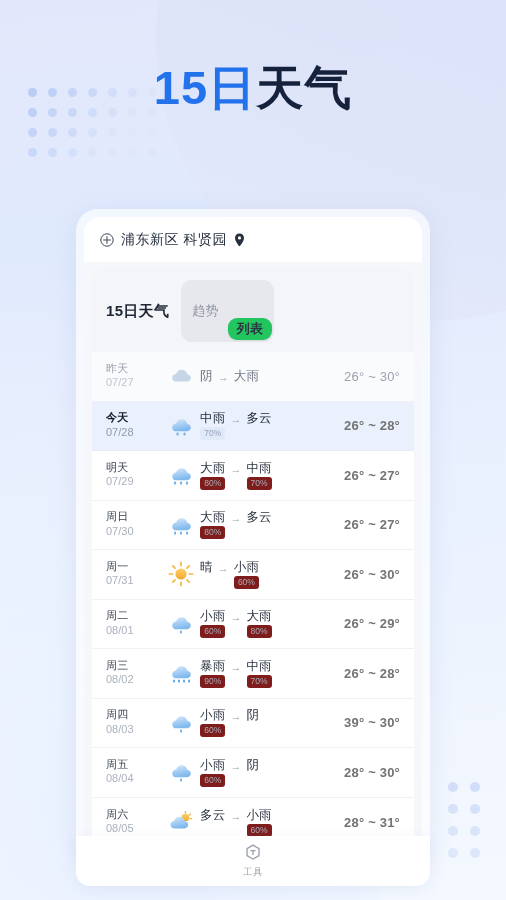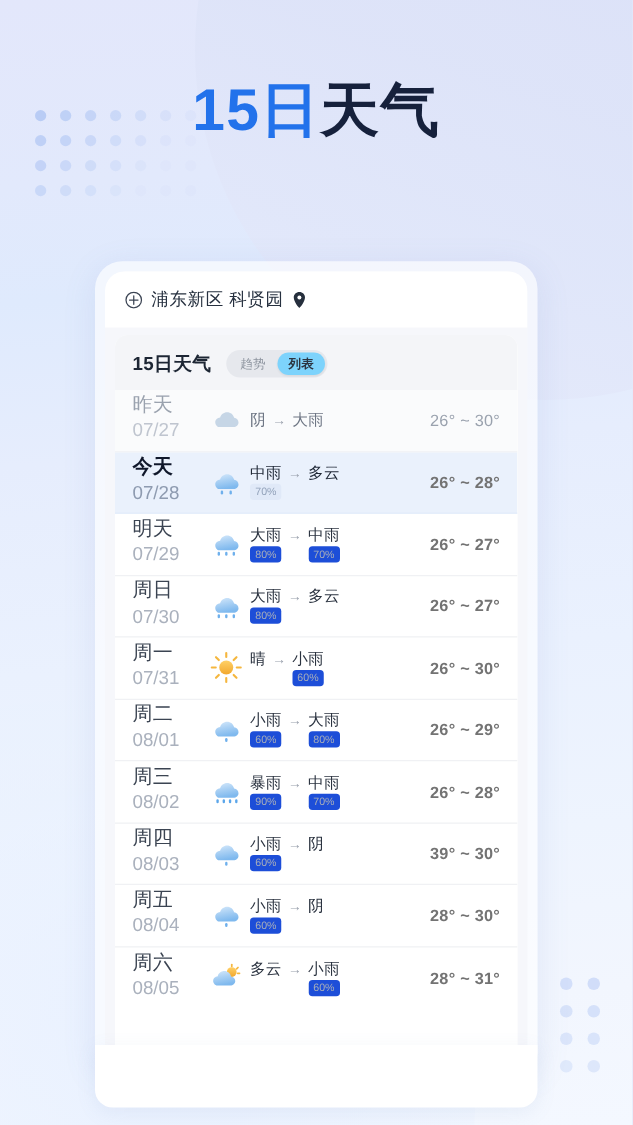--- a/index.html
+++ b/index.html
@@ -118,50 +118,51 @@
   }
   .card-title { font-size:15px; font-weight:bold; color:#1d2634; letter-spacing:.3px; }
   .seg {
     display:flex; align-items:center;
     background:#e6e8ed;
     border-radius:11px;
     padding:2px;
     gap:0;
   }
   .seg-item {
-    font-size:10px;
+    font-size:13px;
     padding:2px 9px;
     border-radius:9px;
     color:#8d949f;
     letter-spacing:.3px;
     white-space:nowrap;
   }
   .seg-item.active {
-    background:#7dd3fc;
+    background:#22c55e;
     color:#2c3542;
     font-weight:bold;
     box-shadow:0 1px 2px rgba(0,0,0,.07);
+    margin-top:36px;
   }
 
   
   .rows { flex:1 1 auto; background:#ffffff; }
   .row {
     display:flex; align-items:center;
     height:49.5px;
     padding:0 14px;
     border-bottom:1px solid #f0f1f4;
     position:relative;
   }
   .row:last-child { border-bottom:none; }
   .row.today { background:#eaf1fc; border-bottom-color:#e2ebfa; }
   .row.past  { background:#fafbfc; }
 
   .col-day { width:56px; flex:0 0 56px; }
-  .day-name { font-size:16px; color:#3b4452; line-height:1.15; letter-spacing:.2px; }
-  .day-date { font-size:15px; color:#aab1bd; line-height:1.5; }
+  .day-name { font-size:11px; color:#3b4452; line-height:1.15; letter-spacing:.2px; }
+  .day-date { font-size:11px; color:#aab1bd; line-height:1.5; }
   .row.past .day-name { color:#9aa2ae; }
   .row.past .day-date { color:#bfc5cf; }
   .row.today .day-name { color:#0f172a; font-weight:bold; }
   .row.today .day-date { color:#8e9bb0; }
 
   .col-cond {
     flex:1 1 auto;
     display:flex; align-items:center; gap:6px;
     padding-left:6px;
   }
@@ -170,21 +171,21 @@
   .cond-block { display:flex; flex-direction:column; align-items:center; gap:1px; }
   .cond-txt {
     font-size:12.5px; color:#2b3340; white-space:nowrap; letter-spacing:.2px;
     line-height:1.2;
   }
   .row.past .cond-txt { color:#6f7785; }
   .row.today .cond-txt { color:#1d2634; }
   .pct {
     font-size:8.5px;
     color:#a8aeb9;
-    background:#1d4ed8;
+    background:#7f1d1d;
     border-radius:3px;
     padding:1px 4px;
     line-height:1.25;
     white-space:nowrap;
   }
   .row.today .pct { background:#e0e9f8; color:#93a3bb; }
   .arrow {
     font-size:11px; color:#9aa1ad; align-self:flex-start;
     margin-top:2px;
   }
@@ -661,13 +662,22 @@
             </div>
             <div class="col-temp">28° ~ 31°</div>
           </div>
         </div>
     </div>
 
   </div>
 </div>
 
 <div class="tabbar" id="tabbar">
+    <div class="tab">
+      <span>
+        <svg viewBox="0 0 22 22" width="20" height="20">
+          <path d="M11 2.4l6.6 3.8v7.6L11 17.6 4.4 13.8V6.2z" fill="none" stroke="#9aa1ad" stroke-width="1.5" stroke-linejoin="round"></path>
+          <path d="M8.6 8.3h4.8M11 8.3v4.4" stroke="#9aa1ad" stroke-width="1.4" stroke-linecap="round"></path>
+        </svg>
+      </span>
+      <span class="tab-label">工具</span>
+    </div>
   </div>
 
 </body></html>

